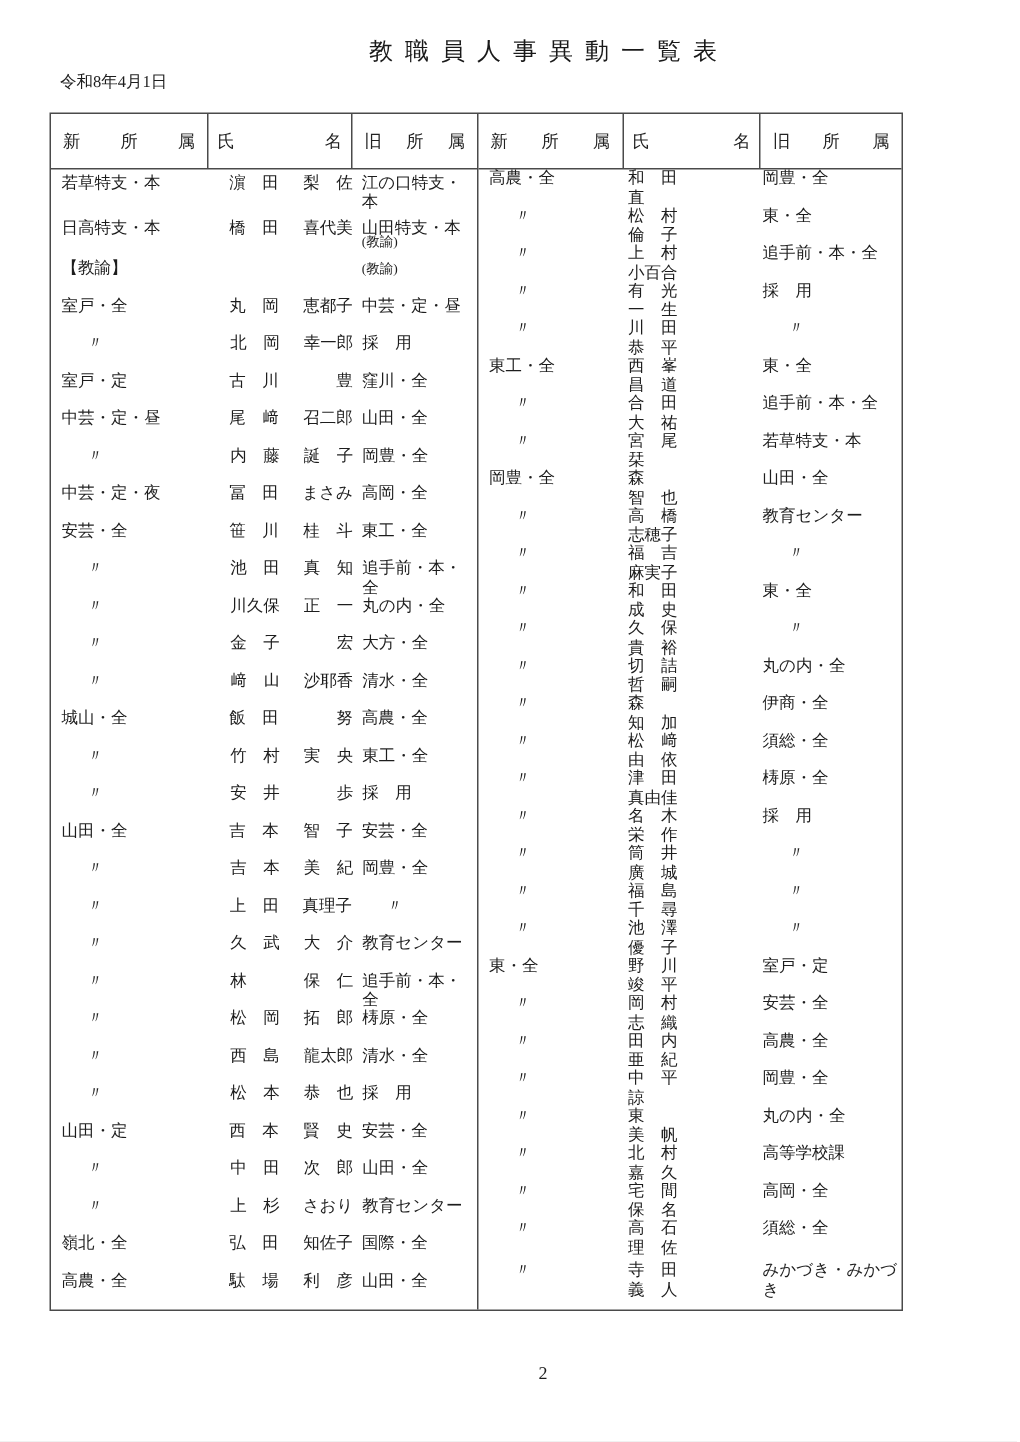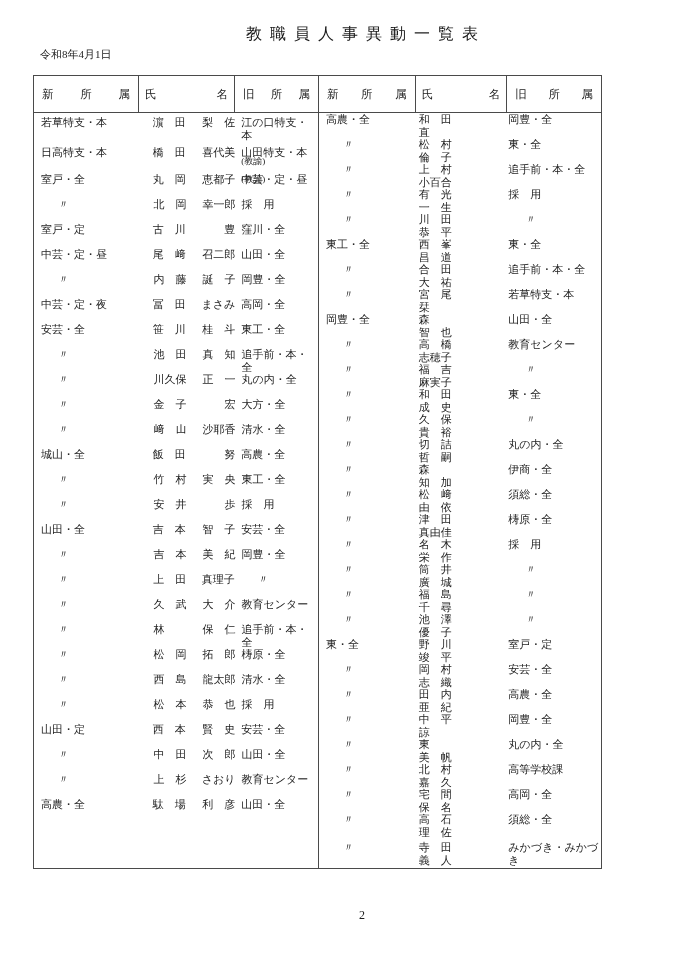--- a/index.html
+++ b/index.html
@@ -91,20 +91,25 @@
           </div>
           <div class="row tall">
             <div class="cell new-cell">日高特支・本</div>
             <div class="cell name-cell">
               <span>橋　田</span>
               <span>喜代美</span>
             </div>
             <div class="cell old-cell"><div class="old-wrap"><div class="old-main">山田特支・本</div><div class="old-sub">(教諭)</div></div></div>
           </div>
           <div class="row">
+            <div class="cell new-cell">【教諭】</div>
+            <div class="cell name-cell"></div>
+            <div class="cell old-cell"></div>
+          </div>
+          <div class="row">
             <div class="cell new-cell">室戸・全</div>
             <div class="cell name-cell">
               <span>丸　岡</span>
               <span>恵都子</span>
             </div>
             <div class="cell old-cell"><div class="old-wrap"><div class="old-main">中芸・定・昼</div></div></div>
           </div>
           <div class="row">
             <div class="cell new-cell ditto">〃</div>
             <div class="cell name-cell">
@@ -289,20 +294,28 @@
             </div>
             <div class="cell old-cell"><div class="old-wrap"><div class="old-main">山田・全</div></div></div>
           </div>
           <div class="row">
             <div class="cell new-cell ditto">〃</div>
             <div class="cell name-cell">
               <span>上　杉</span>
               <span>さおり</span>
             </div>
             <div class="cell old-cell"><div class="old-wrap"><div class="old-main">教育センター</div></div></div>
+          </div>
+          <div class="row">
+            <div class="cell new-cell">嶺北・全</div>
+            <div class="cell name-cell">
+              <span>弘　田</span>
+              <span>知佐子</span>
+            </div>
+            <div class="cell old-cell"><div class="old-wrap"><div class="old-main">国際・全</div></div></div>
           </div>
           <div class="row">
             <div class="cell new-cell">高農・全</div>
             <div class="cell name-cell">
               <span>駄　場</span>
               <span>利　彦</span>
             </div>
             <div class="cell old-cell"><div class="old-wrap"><div class="old-main">山田・全</div></div></div>
           </div>
         </div>

